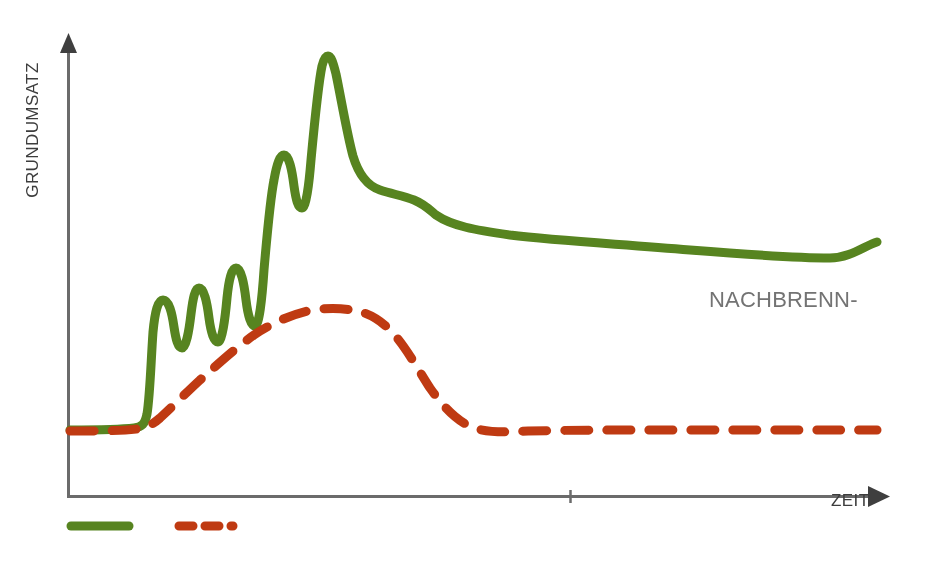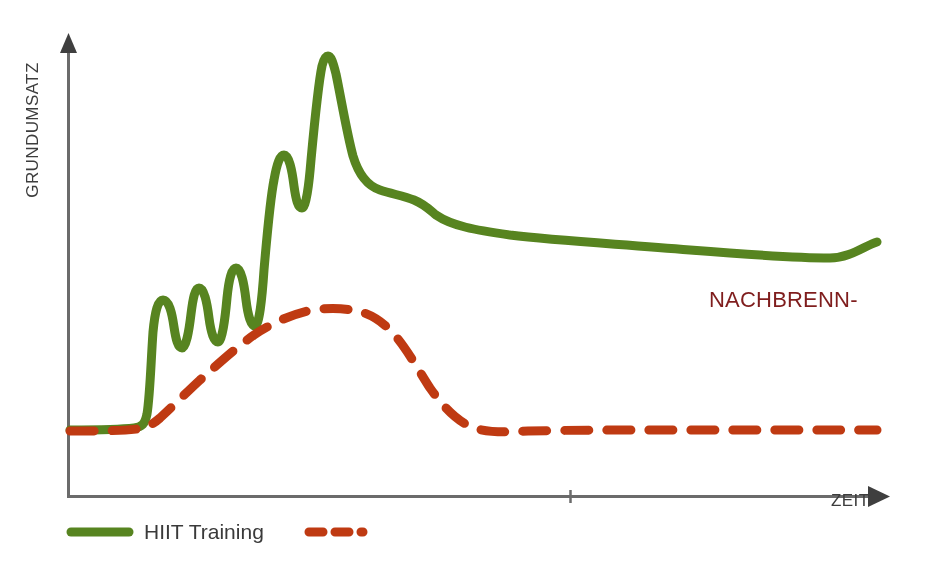--- a/index.html
+++ b/index.html
@@ -39,21 +39,21 @@
   #xlabel {
     left: 831px;
     top: 491px;
     text-align: center;
   }
   #annotation {
     position: absolute;
     left: 709px;
     top: 285px;
     width: 210px;
-    color: #7f1d1d;
+    color: #737373;
     font-size: 22px;
     line-height: 30px;
     letter-spacing: 0.2px;
     font-family: "Liberation Sans", sans-serif;
   }
   #legend {
     position: absolute;
     left: 66px;
     top: 520px;
     display: flex;
@@ -148,21 +148,20 @@
   <div id="annotation">
     <div>NACHBRENN-</div>
   </div>
 
   <div id="legend">
 
     <div class="legend-item">
       <svg class="swatch" width="68" height="12" viewBox="0 0 68 12" xmlns="http://www.w3.org/2000/svg">
         <line x1="5" y1="6" x2="63" y2="6" stroke="#578420" stroke-width="9" stroke-linecap="round"></line>
       </svg>
-      <span class="legend-label">HIIT Training</span>
     </div>
 
     <div class="legend-item">
       <svg class="swatch" width="64" height="12" viewBox="0 0 64 12" xmlns="http://www.w3.org/2000/svg">
         <line x1="5" y1="6" x2="59" y2="6" stroke="#bf3a12" stroke-width="9" stroke-linecap="round" stroke-dasharray="14 12"></line>
       </svg>
     </div>
 
   </div>
 

